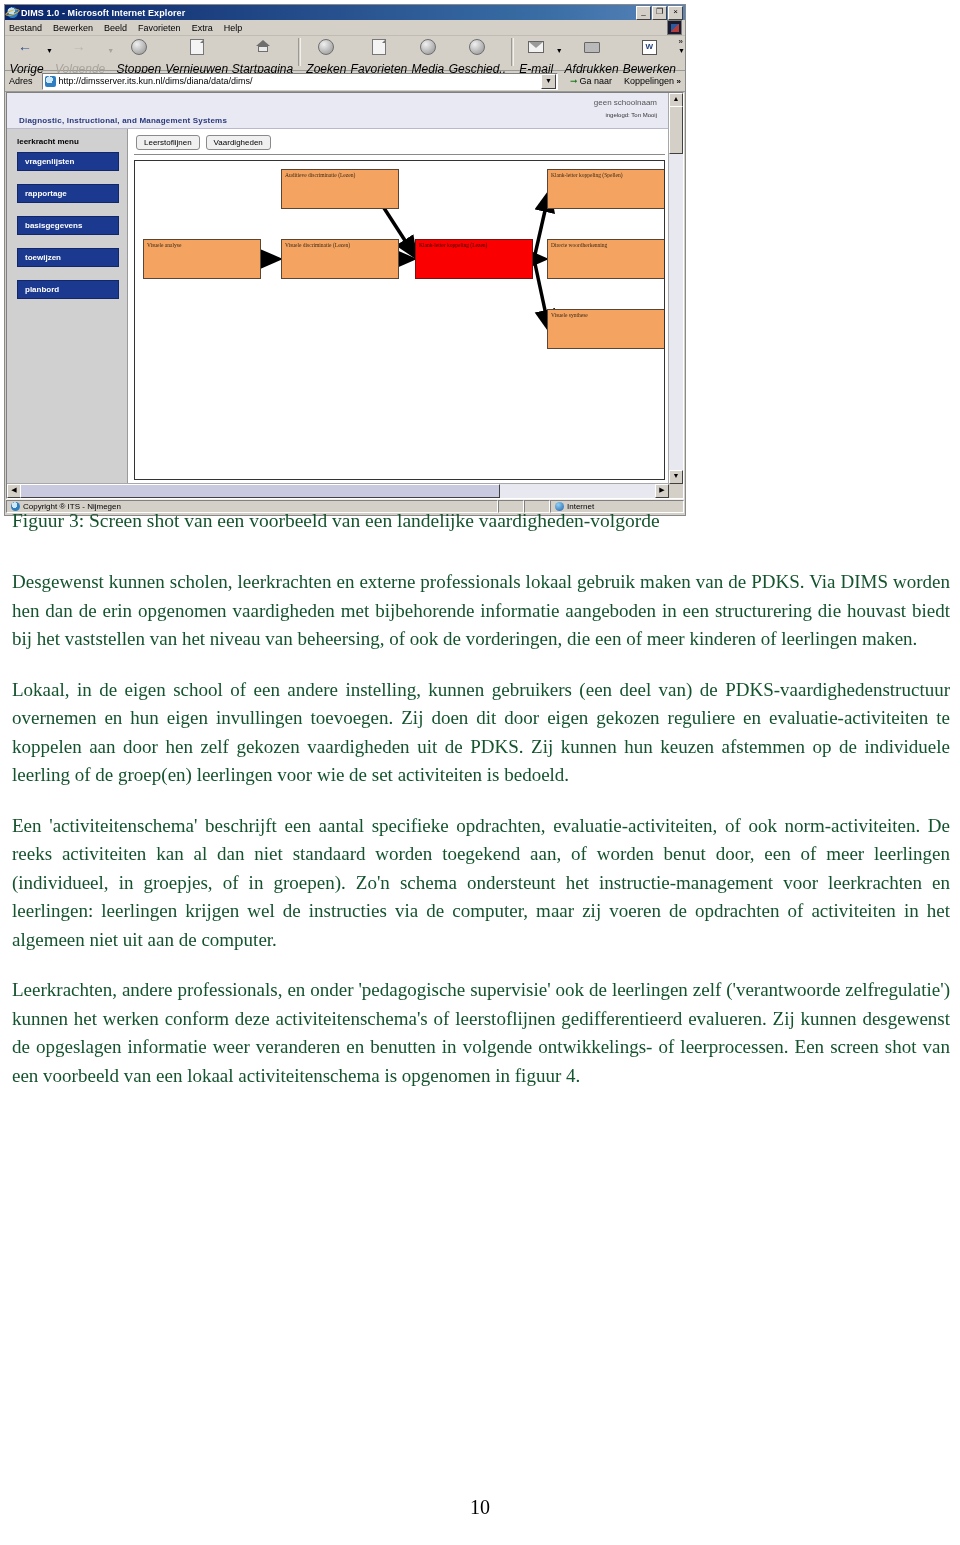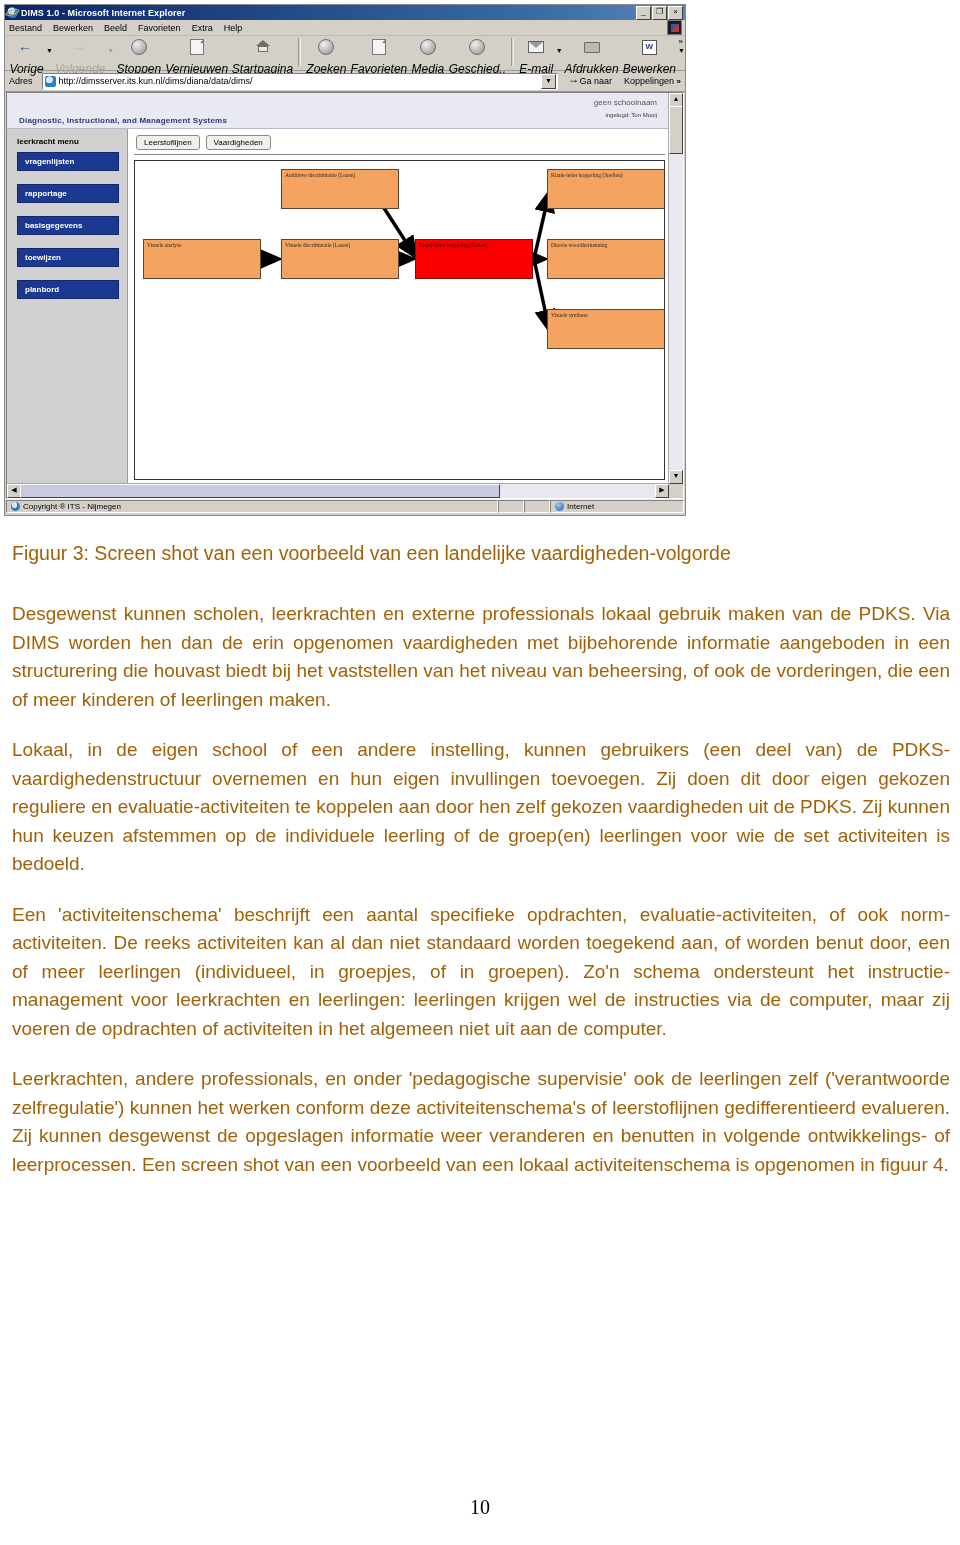--- a/index.html
+++ b/index.html
@@ -270,22 +270,22 @@
     width:9px;height:9px;border-radius:50%;flex:none;
     background:radial-gradient(circle at 40% 35%,#cfe8fa 0 35%,#2f7fc0 36% 100%);
   }
   .st-globe{
     width:9px;height:9px;border-radius:50%;flex:none;
     background:radial-gradient(circle at 35% 30%,#8fd0f5,#1f5fa8);
   }
 
   
   .doc{
-    position:absolute;left:12px;top:540px;width:938px;
-    font-family:Liberation Sans, sans-serif;color:#a16207;
+    position:absolute;left:12px;top:508px;width:938px;
+    font-family:Liberation Serif, serif;color:#14532d;
   }
   .caption{font-size:19.5px;line-height:26px;margin:0 0 34px 0;}
   p.body{
     font-size:19px;line-height:28.5px;margin:0 0 22px 0;text-align:justify;
   }
   p.tight{margin-bottom:9px;}
   .h45{
     display:flex;gap:22px;font-size:21px;font-style:italic;
     margin:30px 0 26px 0;
   }

